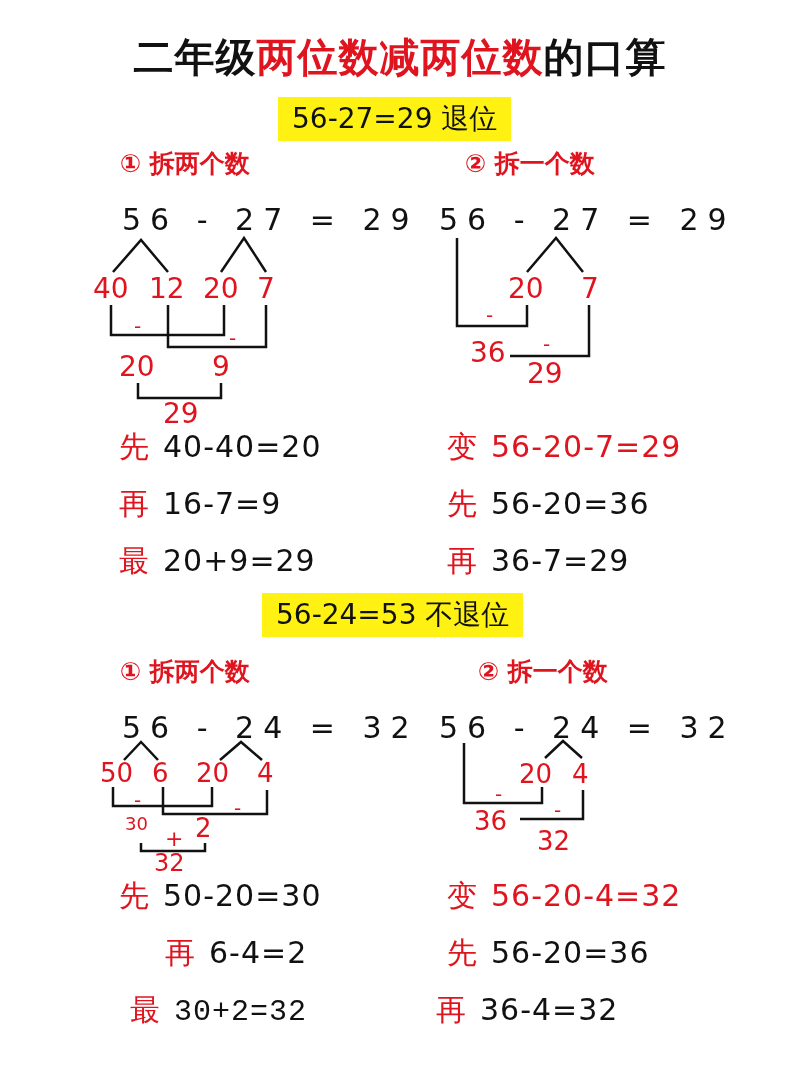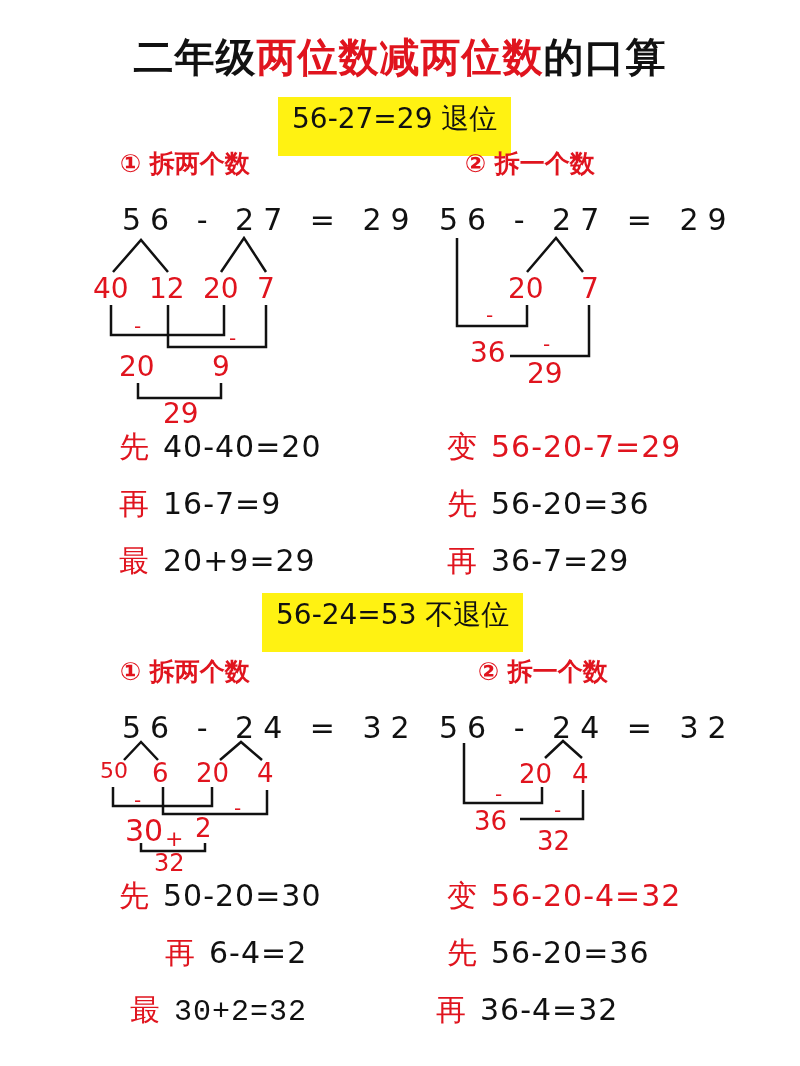--- a/index.html
+++ b/index.html
@@ -1,21 +1,21 @@
 <!DOCTYPE html>
 <html><head>
 <meta charset="utf-8">
 <style>
   html,body{margin:0;padding:0;background:#ffffff;}
   body{width:800px;height:1066px;position:relative;overflow:hidden;font-family:"DejaVu Sans","Liberation Sans",sans-serif;}
   .abs{position:absolute;white-space:nowrap;}
   .red{color:#e0141e;}
   .blk{color:#111111;}
   .title{left:0;top:30px;width:800px;text-align:center;font-size:40px;font-weight:bold;letter-spacing:1px;}
-  .banner{background:#fff212;font-size:28px;color:#111;padding:0 14px;height:59px;line-height:44px;}
+  .banner{background:#fff212;font-size:28px;color:#111;padding:0 14px;height:44px;line-height:44px;}
   .sub{font-size:25px;font-weight:bold;color:#e0141e;}
   .eq{font-size:30px;color:#111;letter-spacing:9px;}
   .num{font-size:28px;color:#e0141e;}
   .small{font-size:20px;color:#e0141e;}
   .step{font-size:30px;}
   .step .k{color:#e0141e;margin-right:14px;}
   .step .v{color:#111;letter-spacing:1px;}
   .step .v.r{color:#e0141e;}
   svg.lines{position:absolute;left:0;top:0;}
 </style>
@@ -84,27 +84,27 @@
 <div class="abs step" style="left:447px;top:541px;"><span class="k">再</span><span class="v">36-7=29</span></div>
 
 <div class="abs banner" style="left:262px;top:593px;">56-24=53 不退位</div>
 
 <div class="abs sub" style="left:120px;top:655px;">① 拆两个数</div>
 <div class="abs sub" style="left:478px;top:655px;">② 拆一个数</div>
 
 <div class="abs eq" style="left:122px;top:710px;">56 - 24 = 32</div>
 <div class="abs eq" style="left:439px;top:710px;">56 - 24 = 32</div>
 
-<div class="abs num" style="left:100px;top:758px;font-size:22px;">50</div>
+<div class="abs num" style="left:100px;top:758px;font-size:26px;">50</div>
 <div class="abs num" style="left:152px;top:758px;font-size:26px;">6</div>
 <div class="abs num" style="left:196px;top:758px;font-size:26px;">20</div>
 <div class="abs num" style="left:257px;top:758px;font-size:26px;">4</div>
 <div class="abs small" style="left:134px;top:788px;">-</div>
 <div class="abs small" style="left:234px;top:796px;">-</div>
-<div class="abs num" style="left:125px;top:813px;font-size:30px;">30</div>
+<div class="abs num" style="left:125px;top:813px;font-size:18px;">30</div>
 <div class="abs num" style="left:195px;top:813px;font-size:26px;">2</div>
 <div class="abs small" style="left:165px;top:826px;font-size:22px;">+</div>
 <div class="abs num" style="left:154px;top:849px;font-size:24px;">32</div>
 
 <div class="abs num" style="left:519px;top:759px;font-size:26px;">20</div>
 <div class="abs num" style="left:572px;top:759px;font-size:26px;">4</div>
 <div class="abs small" style="left:495px;top:782px;">-</div>
 <div class="abs small" style="left:554px;top:798px;">-</div>
 <div class="abs num" style="left:474px;top:806px;font-size:26px;">36</div>
 <div class="abs num" style="left:537px;top:826px;font-size:26px;">32</div>

